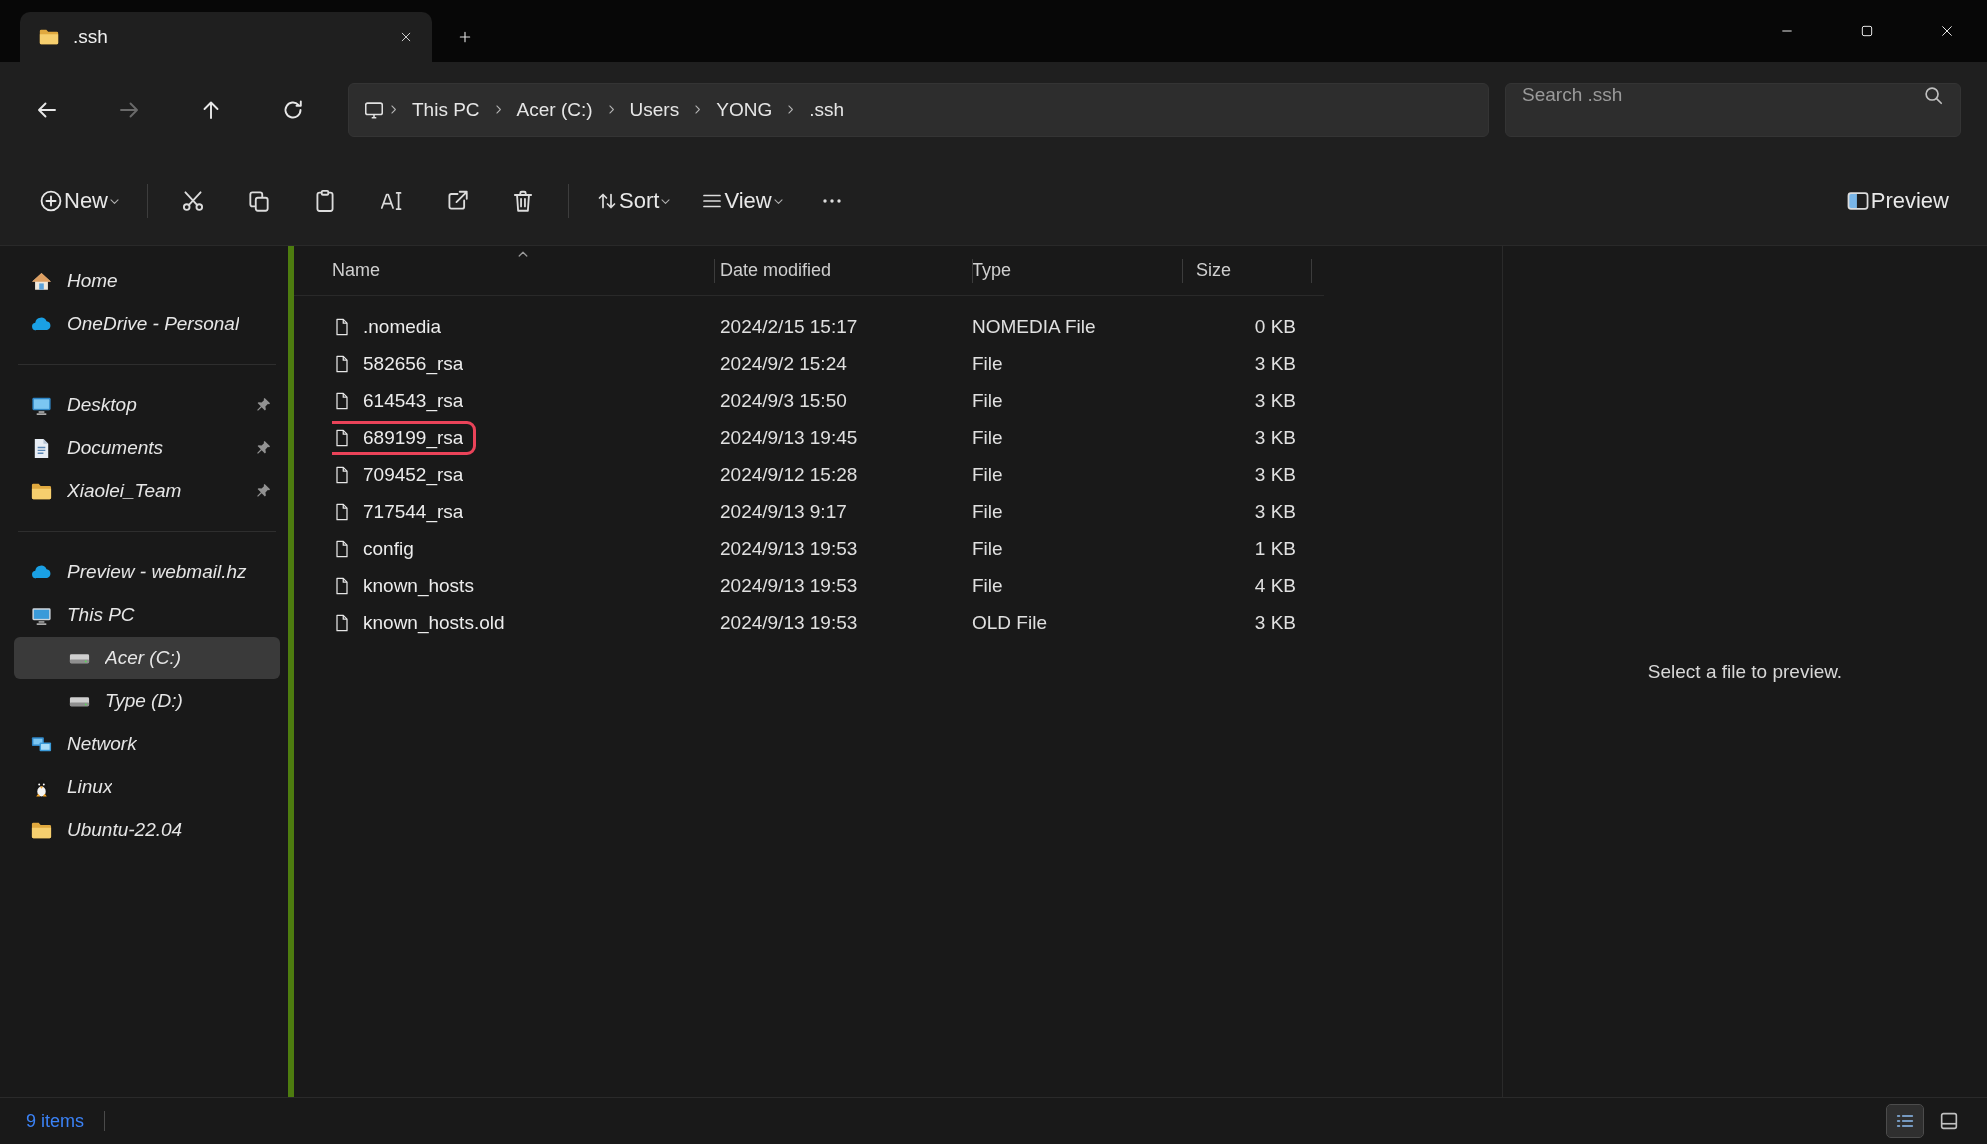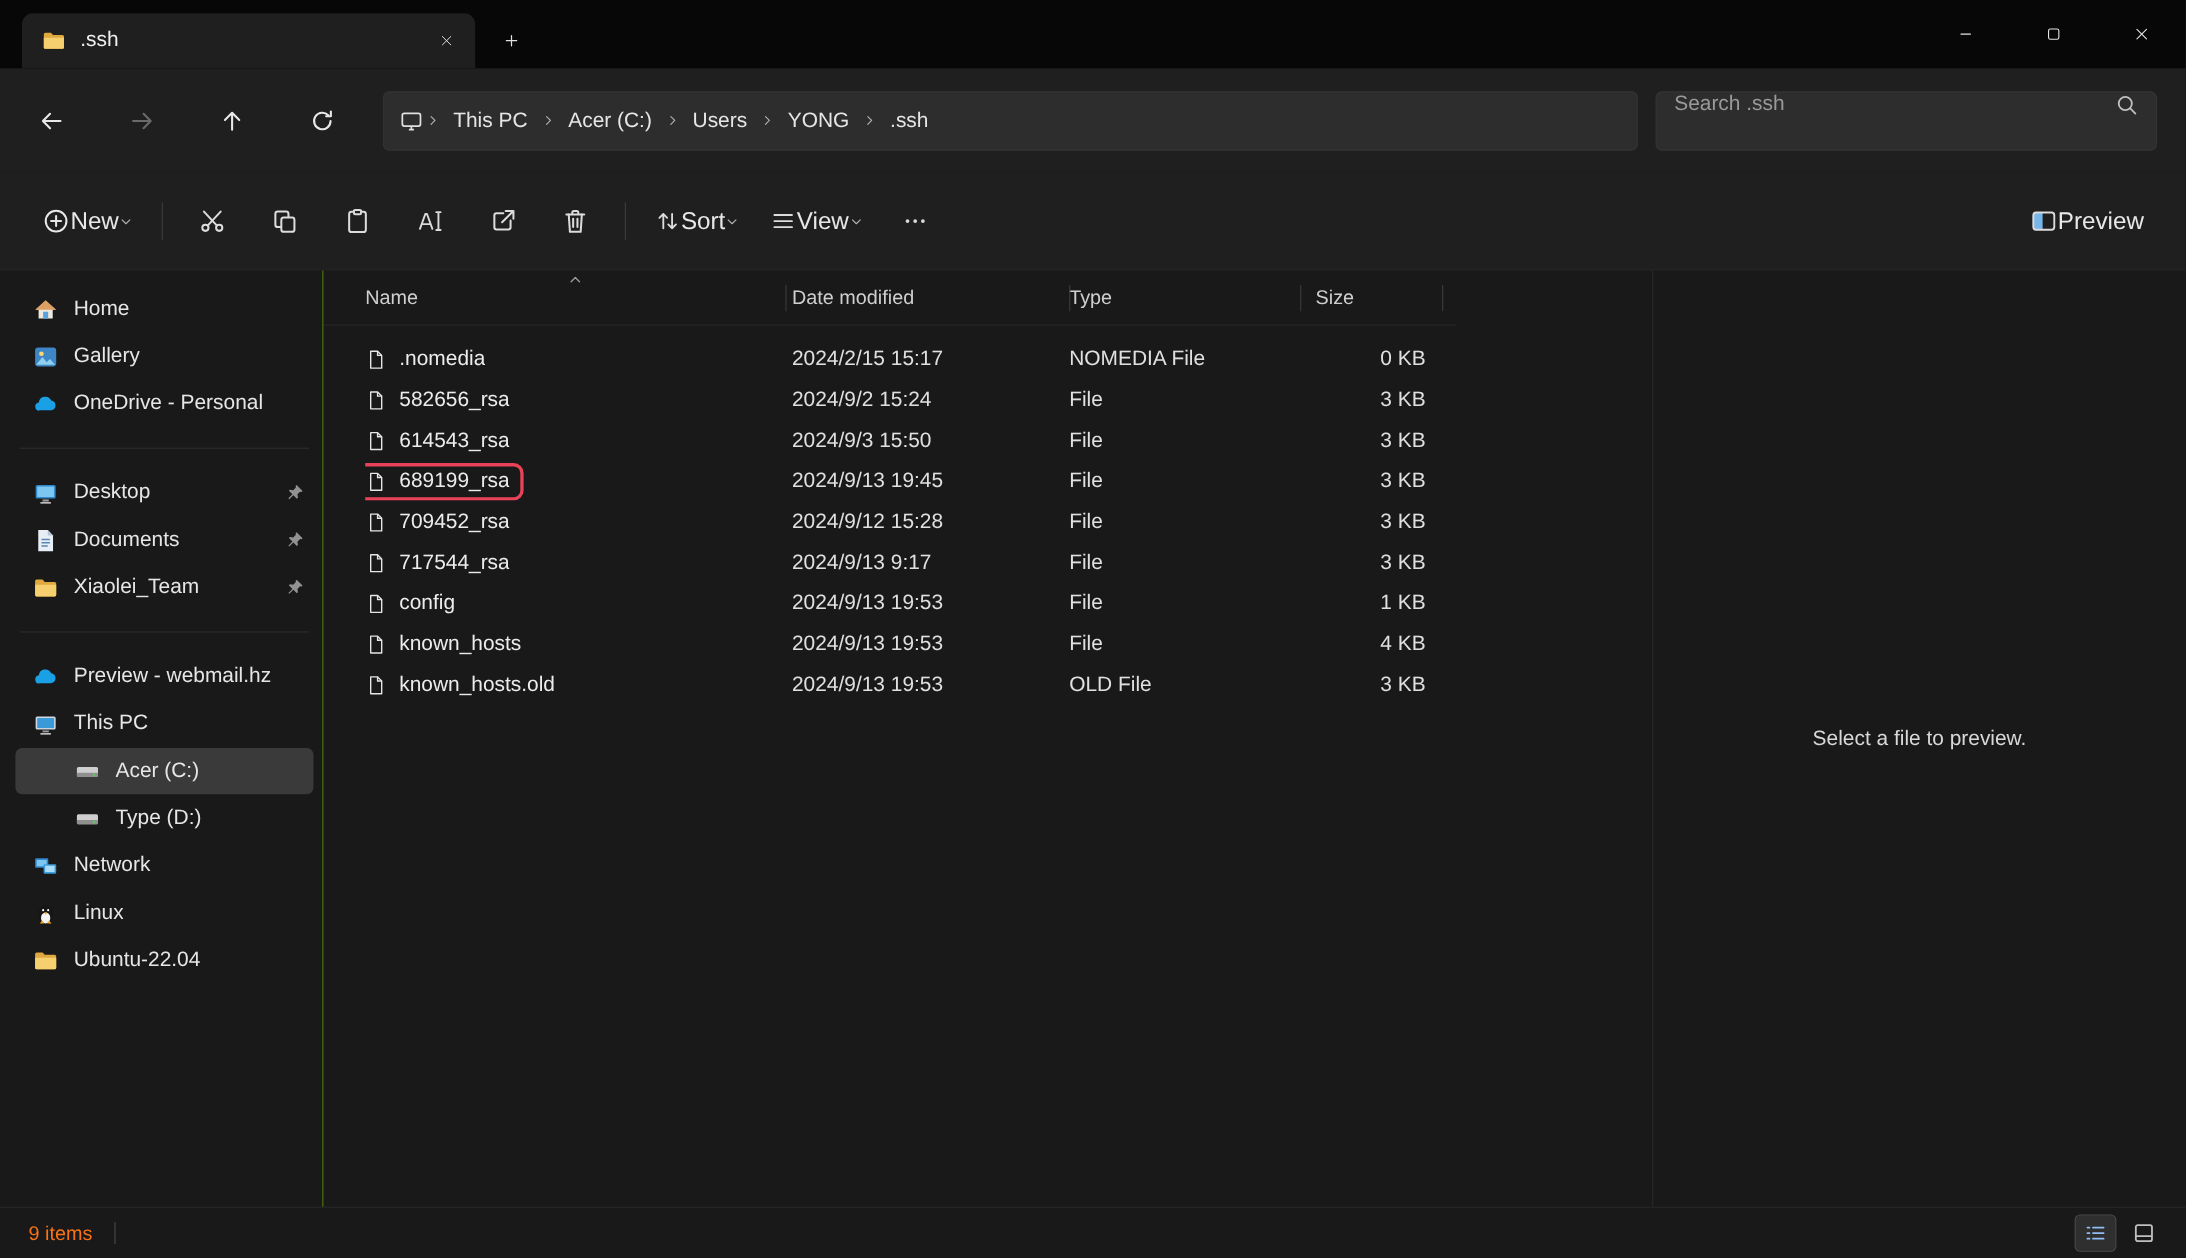--- a/index.html
+++ b/index.html
@@ -46,21 +46,21 @@
   .tb-btn { height:56px; display:flex; align-items:center; padding:0 14px;
             border-radius:6px; font-size:22px; color:#e8e8e8; cursor:default; white-space:nowrap; }
   .tb-iconbtn { width:54px; height:54px; border-radius:6px; margin:0 6px; }
   .tb-divider { width:1px; height:34px; background:#3d3d3d; margin:0 12px; }
   .tb-spacer { flex:1; }
 
   
   .content { display:flex; height:851px; background:#191919; }
 
   
-  .sidebar { width:294px; padding:14px 8px 0 14px; border-right:1px solid #4d7c0f; overflow:hidden; }
+  .sidebar { width:294px; padding:14px 8px 0 14px; border-right:6px solid #4d7c0f; overflow:hidden;font-style:italic; }
   .sb-item { height:42px; display:flex; align-items:center; gap:14px; padding:0 8px 0 16px;
              border-radius:6px; margin-bottom:1px; cursor:default; }
   .sb-item.indent { padding-left:54px; }
   .sb-item.selected { background:#3a3a3a; }
   .sb-item .icon { width:23px; height:23px; }
   .sb-label { font-size:19px; color:#e6e6e6; white-space:nowrap; overflow:hidden; }
   .sb-pin { width:18px !important; height:18px !important; margin-left:auto; opacity:.9; }
   .sb-divider { height:1px; background:#2e2e2e; margin:19px 4px; }
 
   
@@ -90,21 +90,21 @@
   .name-wrap.highlighted { border-color:var(--hl, #ea4359); }
   .fname { color:#ececec; overflow:hidden; text-overflow:ellipsis; }
 
   
   .previewpane { width:485px; border-left:1px solid #2a2a2a; display:flex; align-items:center;
                  justify-content:center; }
   .preview-text { font-size:19px; color:#d8d8d8; }
 
   
   .statusbar { height:47px; display:flex; align-items:center; padding:0 20px 0 26px;
-               border-top:1px solid #2a2a2a; background:#191919; font-size:18px; color:#f97316; }
+               border-top:1px solid #2a2a2a; background:#191919; font-size:18px; color:#3b82f6; }
   .sb-sep { width:1px; height:20px; background:#4a4a4a; margin-left:20px; }
   .view-toggles { margin-left:auto; display:flex; gap:8px; }
   .vt-btn { width:36px; height:32px; border-radius:4px; }
   .vt-btn.active { background:#2f2f2f; outline:1px solid #4c4c4c; }
 </style>
 </head>
 <body>
 
 <div class="titlebar">
   <div class="tab">
@@ -363,30 +363,20 @@
   <aside class="sidebar" id="sidebar-list">
       <div class="sb-item">
         <span class="icon">
           <svg viewBox="0 0 24 24">
             <path d="M2.5 12 12 3.5 21.5 12h-2.8v8.5H5.3V12z" fill="#efe8dc"></path>
             <path d="M12 3.2 2 12.2h20z" fill="#dd9f62"></path>
             <rect x="9.6" y="14" width="4.8" height="6.5" fill="#5ba3dc"></rect>
           </svg>
         </span>
         <span class="sb-label">Home</span>
-      </div>
-      <div class="sb-item">
-        <span class="icon">
-          <svg viewBox="0 0 24 24">
-            <rect x="2" y="3" width="20" height="18" rx="3" fill="#3f86c6"></rect>
-            <circle cx="8" cy="9" r="2.2" fill="#ffd76e"></circle>
-            <path d="M3 19.5 9 12l4 5 3-3 5 5.5z" fill="#8fd0f0"></path>
-          </svg>
-        </span>
-        <span class="sb-label">Gallery</span>
       </div>
       <div class="sb-item">
         <span class="icon">
           <svg viewBox="0 0 24 24">
             <path d="M6 18.2a4 4 0 0 1-.5-7.95A6.2 6.2 0 0 1 17.3 8.5a4.7 4.7 0 0 1 .5 9.2c-.3.06-.6.1-.9.1H6z" fill="#1aa0e4"></path>
           </svg>
         </span>
         <span class="sb-label">OneDrive - Personal</span>
       </div>
       <div class="sb-divider"></div>

